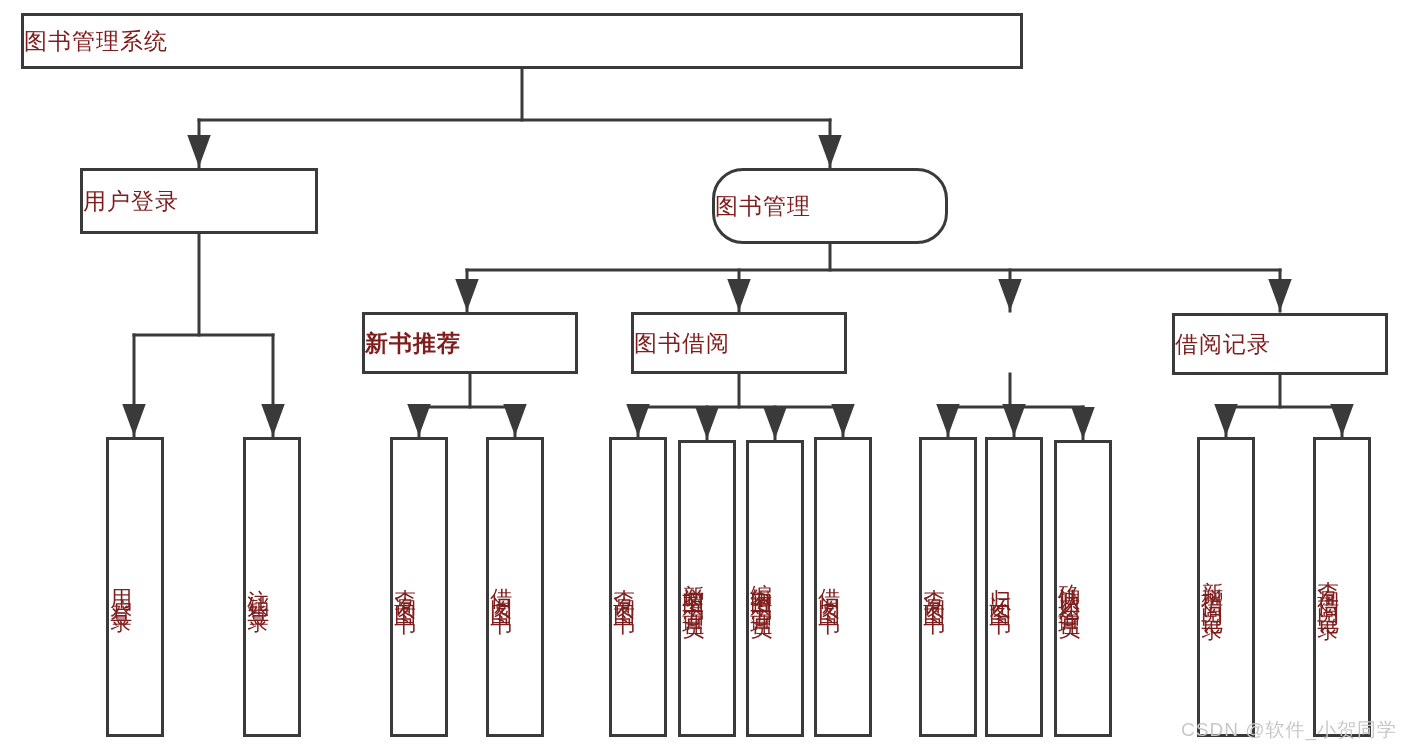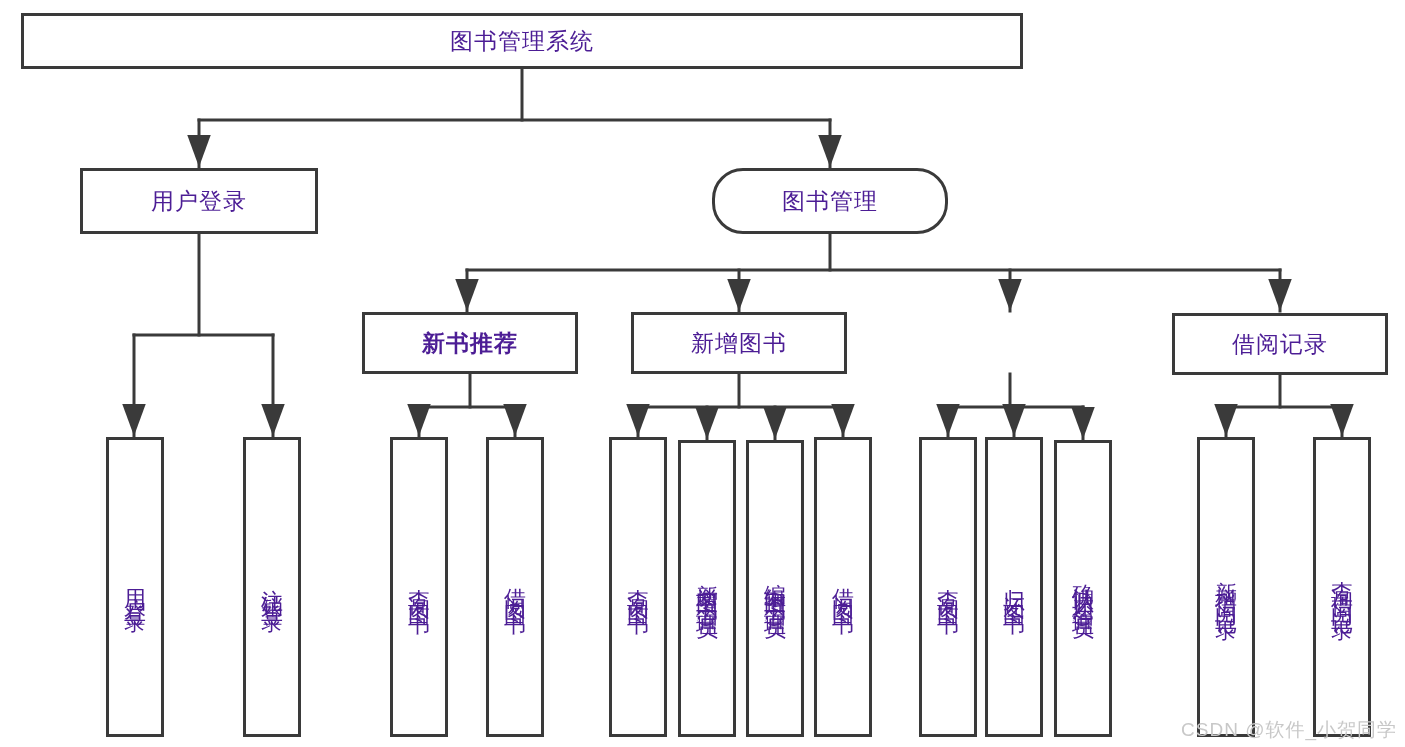--- a/index.html
+++ b/index.html
@@ -22,22 +22,22 @@
     width: 1405px;
     height: 747px;
   }
   .box {
     position: absolute;
     box-sizing: border-box;
     border: 3px solid #3a3a3a;
     background: #ffffff;
     display: flex;
     align-items: center;
-    justify-content: center;
-    color: #4c1d95;
+    justify-content: flex-start;
+    color: #7f1d1d;
   }
   .hbox {
     font-size: 23px;
     letter-spacing: 1px;
     white-space: nowrap;
   }
   .vbox .vlabel {
     writing-mode: vertical-rl;
     line-height: 1.1;
     font-size: 22px;
@@ -111,29 +111,29 @@
     </g>
   </svg>
 
   <div class="box hbox" style="left:21px; top:13px; width:1002px; height:56px;">
     <span>图书管理系统</span>
   </div>
 
   <div class="box hbox" style="left:80px; top:168px; width:238px; height:66px;">
     <span>用户登录</span>
   </div>
-  <div class="box hbox" style="left:712px; top:168px; width:236px; height:66px;border-radius:31px;">
+  <div class="box hbox" style="left:712px; top:168px; width:236px; height:76px;border-radius:31px;">
     <span>图书管理</span>
   </div>
 
   <div class="box hbox" style="left:362px; top:312px; width:216px; height:62px;font-weight:bold;">
     <span>新书推荐</span>
   </div>
   <div class="box hbox" style="left:631px; top:312px; width:216px; height:62px;">
-    <span>新增图书</span>
+    <span>图书借阅</span>
   </div>
   <div class="box hbox" style="left:1172px; top:313px; width:216px; height:62px;">
     <span>借阅记录</span>
   </div>
 
   <div class="box vbox" style="left:106px; top:437px; width:58px; height:300px;">
     <span class="vlabel">用户登录</span>
   </div>
   <div class="box vbox" style="left:243px; top:437px; width:58px; height:300px;">
     <span class="vlabel">注销登录</span>

